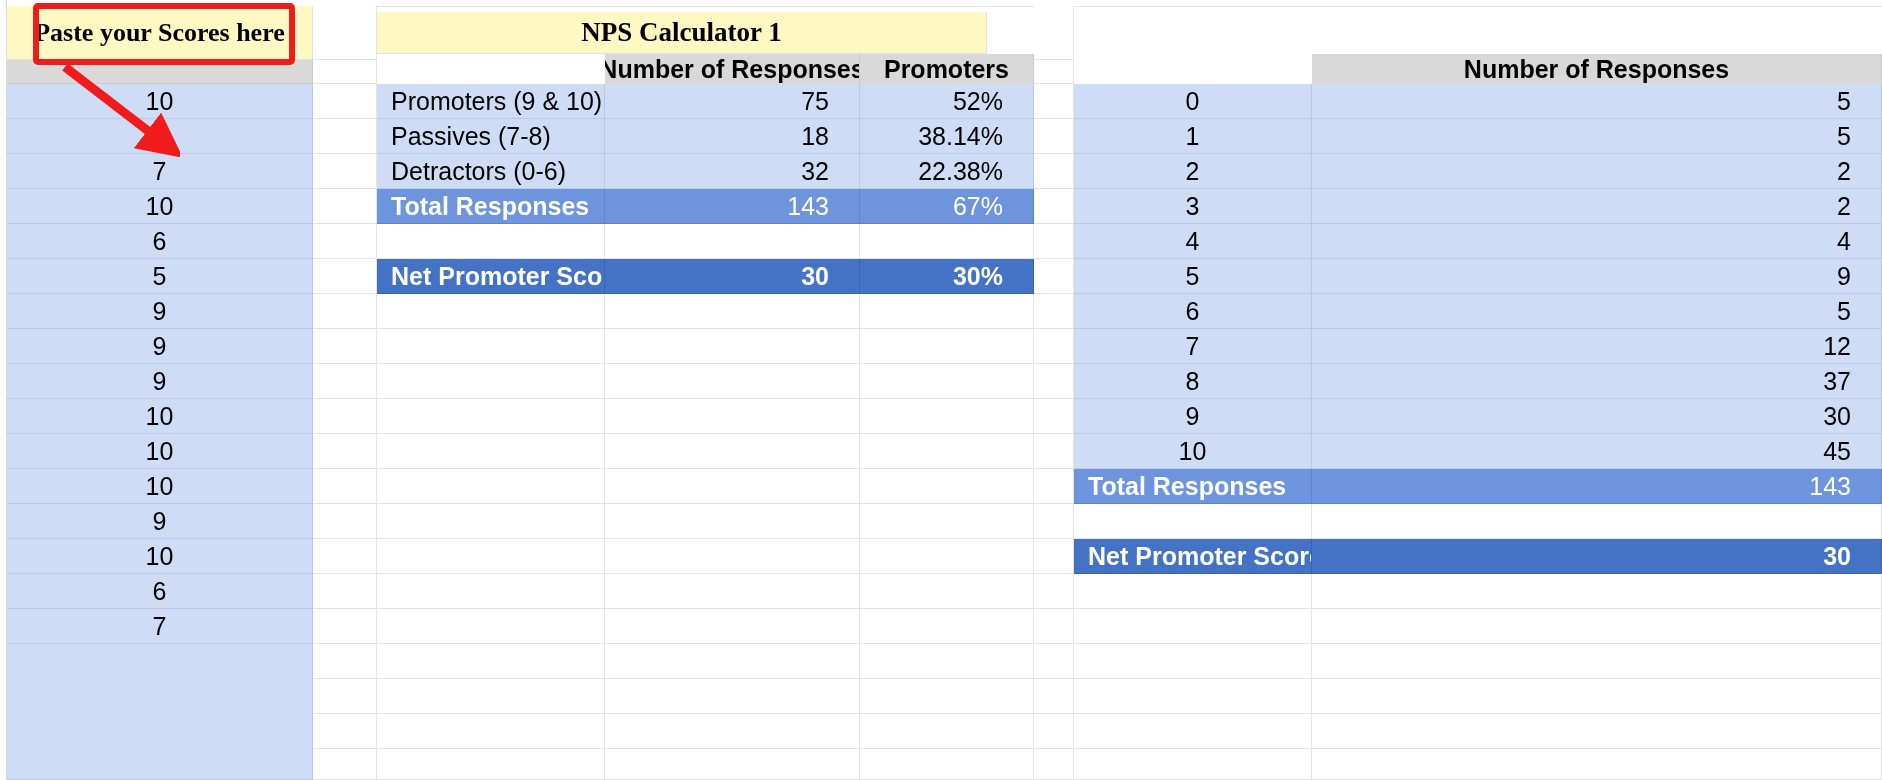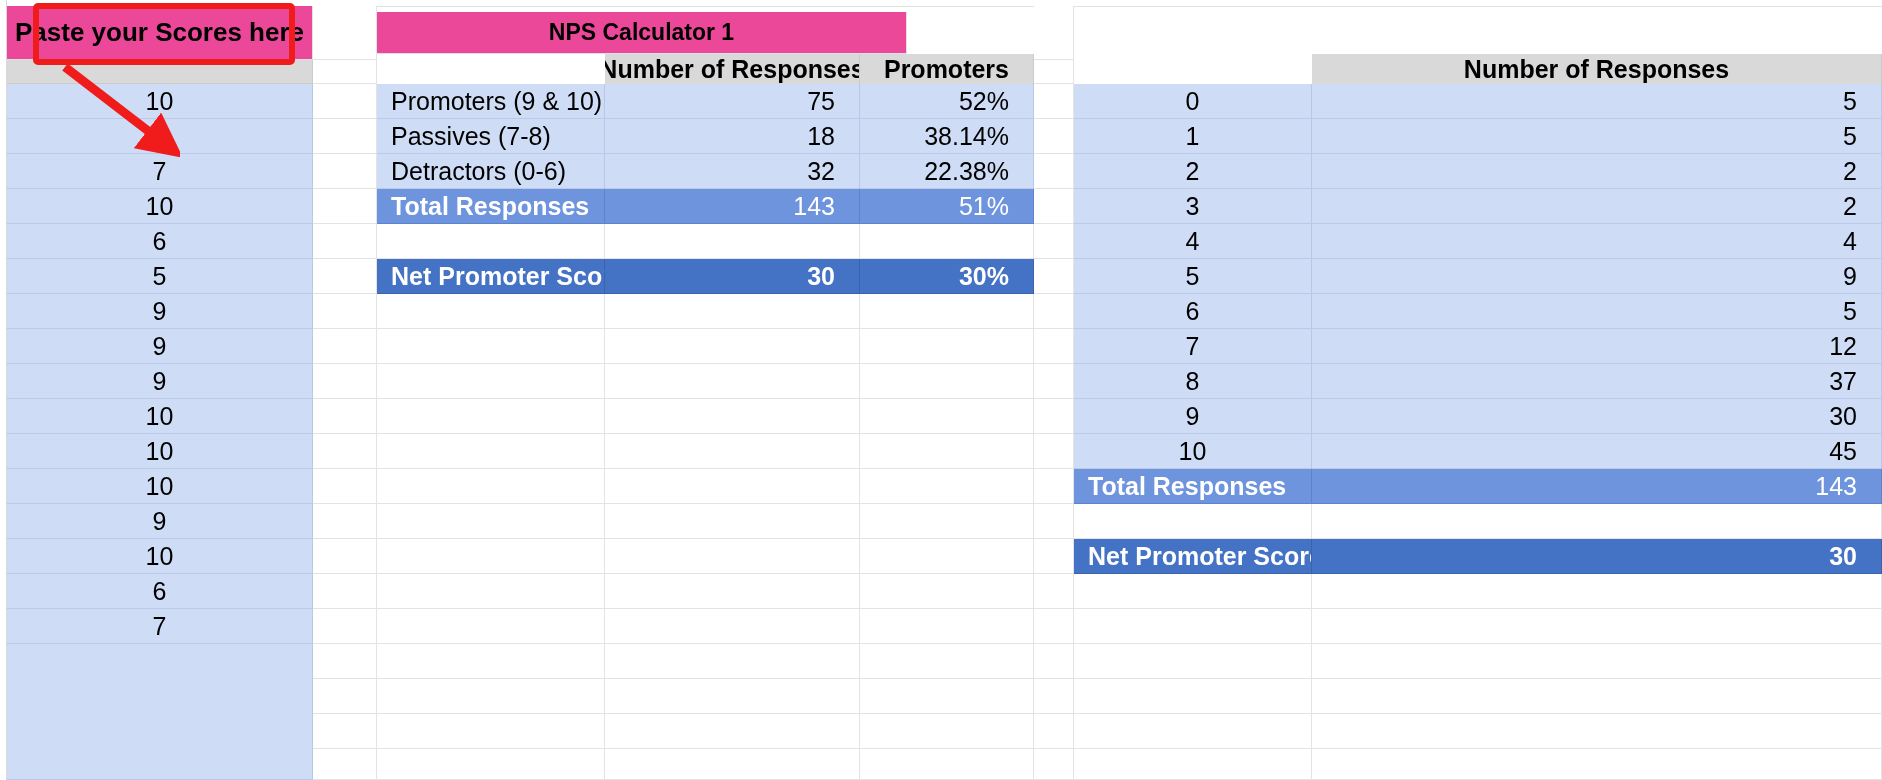--- a/index.html
+++ b/index.html
@@ -25,28 +25,28 @@
     display: flex;
     align-items: center;
     font-size: 25px;
     color: #000000;
     white-space: nowrap;
     overflow: hidden;
     border-right: 1px solid #e3e3e3;
     border-bottom: 1px solid #e3e3e3;
   }
   .cell.c  { justify-content: center; }
-  .cell.r  { justify-content: flex-end;  padding-right: 24px; }
+  .cell.r  { justify-content: flex-end;  padding-right: 30px; }
   .cell.l  { justify-content: flex-start; padding-left: 14px; }
 
   
   .fill-blue-light { background: #cfdcf5; border-right-color: #b7c7e8; border-bottom-color: #bcc9e6; }
   .fill-blue-mid   { background: #6d94dd; color: #ffffff; border-right-color: #5b83cf; border-bottom-color: #5b83cf; }
   .fill-blue-dark  { background: #4472c4; color: #ffffff; border-right-color: #3a63ae; border-bottom-color: #3a63ae; }
-  .fill-title      { background: #ec4899; border-right-color: #e0e0e0; border-bottom-color: #e0e0e0; }
+  .fill-title      { background: #fef9c3; border-right-color: #e0e0e0; border-bottom-color: #e0e0e0; font-family: Liberation Serif, serif; }
   .fill-header     { background: #d9d9d9; border-right-color: #cbcbcb; border-bottom-color: #cbcbcb; }
   .fill-white      { background: #ffffff; }
 
   
   .bold { font-weight: bold; }
 
   
   .gutter {
     position: absolute;
     left: 0;
@@ -137,38 +137,38 @@
       <div class="cell fill-white" style="left: 313px; top: 574px; width: 64px; height: 35px; font-size: 25px;"></div>
       <div class="cell fill-white" style="left: 313px; top: 609px; width: 64px; height: 35px; font-size: 25px;"></div>
       <div class="cell fill-white" style="left: 313px; top: 644px; width: 64px; height: 35px; font-size: 25px;"></div>
       <div class="cell fill-white" style="left: 313px; top: 679px; width: 64px; height: 35px; font-size: 25px;"></div>
       <div class="cell fill-white" style="left: 313px; top: 714px; width: 64px; height: 35px; font-size: 25px;"></div>
       <div class="cell fill-white" style="left: 313px; top: 749px; width: 64px; height: 31px; font-size: 25px;"></div>
       <div class="cell fill-white" style="left: 313px; top: 6px; width: 64px; height: 54px; font-size: 25px;"></div>
       <div class="cell fill-white" style="left: 313px; top: 60px; width: 64px; height: 24px; font-size: 25px;"></div>
     </div>
 
-  <div class="cell c fill-title bold" style="left:377px; top:12px; width:530px; height:42px; font-size:23px;">NPS Calculator 1</div>
+  <div class="cell c fill-title bold" style="left:377px; top:12px; width:610px; height:42px; font-size:27px;">NPS Calculator 1</div>
 
   <div class="cell c fill-header bold" style="left:605px; top:54px; width:255px; height:31px; font-size:25px;">Number of Responses</div>
   <div class="cell c fill-header bold" style="left:860px; top:54px; width:174px; height:31px; font-size:25px;">Promoters</div>
 
   <div id="calc1-rows">
       <div class="cell l fill-blue-light" style="left: 377px; top: 84px; width: 228px; height: 35px; font-size: 25px;">Promoters (9 &amp; 10)</div>
       <div class="cell r fill-blue-light" style="left: 605px; top: 84px; width: 255px; height: 35px; font-size: 25px;">75</div>
       <div class="cell r fill-blue-light" style="left: 860px; top: 84px; width: 174px; height: 35px; font-size: 25px;">52%</div>
       <div class="cell l fill-blue-light" style="left: 377px; top: 119px; width: 228px; height: 35px; font-size: 25px;">Passives (7-8)</div>
       <div class="cell r fill-blue-light" style="left: 605px; top: 119px; width: 255px; height: 35px; font-size: 25px;">18</div>
       <div class="cell r fill-blue-light" style="left: 860px; top: 119px; width: 174px; height: 35px; font-size: 25px;">38.14%</div>
       <div class="cell l fill-blue-light" style="left: 377px; top: 154px; width: 228px; height: 35px; font-size: 25px;">Detractors (0-6)</div>
       <div class="cell r fill-blue-light" style="left: 605px; top: 154px; width: 255px; height: 35px; font-size: 25px;">32</div>
       <div class="cell r fill-blue-light" style="left: 860px; top: 154px; width: 174px; height: 35px; font-size: 25px;">22.38%</div>
       <div class="cell l fill-blue-mid bold" style="left: 377px; top: 189px; width: 228px; height: 35px; font-size: 25px;">Total Responses</div>
       <div class="cell r fill-blue-mid" style="left: 605px; top: 189px; width: 255px; height: 35px; font-size: 25px;">143</div>
-      <div class="cell r fill-blue-mid" style="left: 860px; top: 189px; width: 174px; height: 35px; font-size: 25px;">51%</div>
+      <div class="cell r fill-blue-mid" style="left: 860px; top: 189px; width: 174px; height: 35px; font-size: 25px;">67%</div>
       <div class="cell fill-white" style="left: 377px; top: 224px; width: 228px; height: 35px; font-size: 25px;"></div>
       <div class="cell fill-white" style="left: 605px; top: 224px; width: 255px; height: 35px; font-size: 25px;"></div>
       <div class="cell fill-white" style="left: 860px; top: 224px; width: 174px; height: 35px; font-size: 25px;"></div>
       <div class="cell l fill-blue-dark bold" style="left: 377px; top: 259px; width: 228px; height: 35px; font-size: 25px;">Net Promoter Score</div>
       <div class="cell r fill-blue-dark bold" style="left: 605px; top: 259px; width: 255px; height: 35px; font-size: 25px;">30</div>
       <div class="cell r fill-blue-dark bold" style="left: 860px; top: 259px; width: 174px; height: 35px; font-size: 25px;">30%</div>
       <div class="cell fill-white" style="left: 377px; top: 294px; width: 228px; height: 35px; font-size: 25px;"></div>
       <div class="cell fill-white" style="left: 605px; top: 294px; width: 255px; height: 35px; font-size: 25px;"></div>
       <div class="cell fill-white" style="left: 860px; top: 294px; width: 174px; height: 35px; font-size: 25px;"></div>
       <div class="cell fill-white" style="left: 377px; top: 329px; width: 228px; height: 35px; font-size: 25px;"></div>

